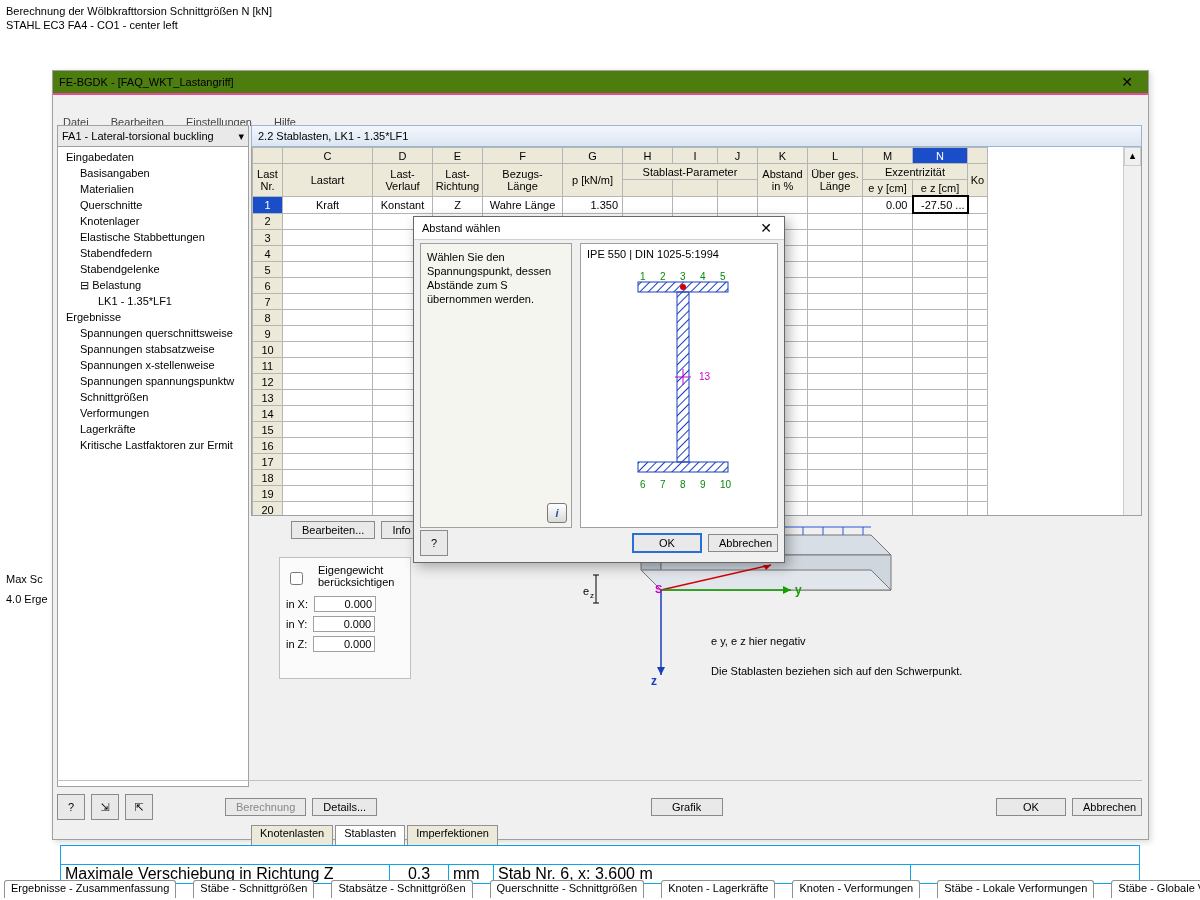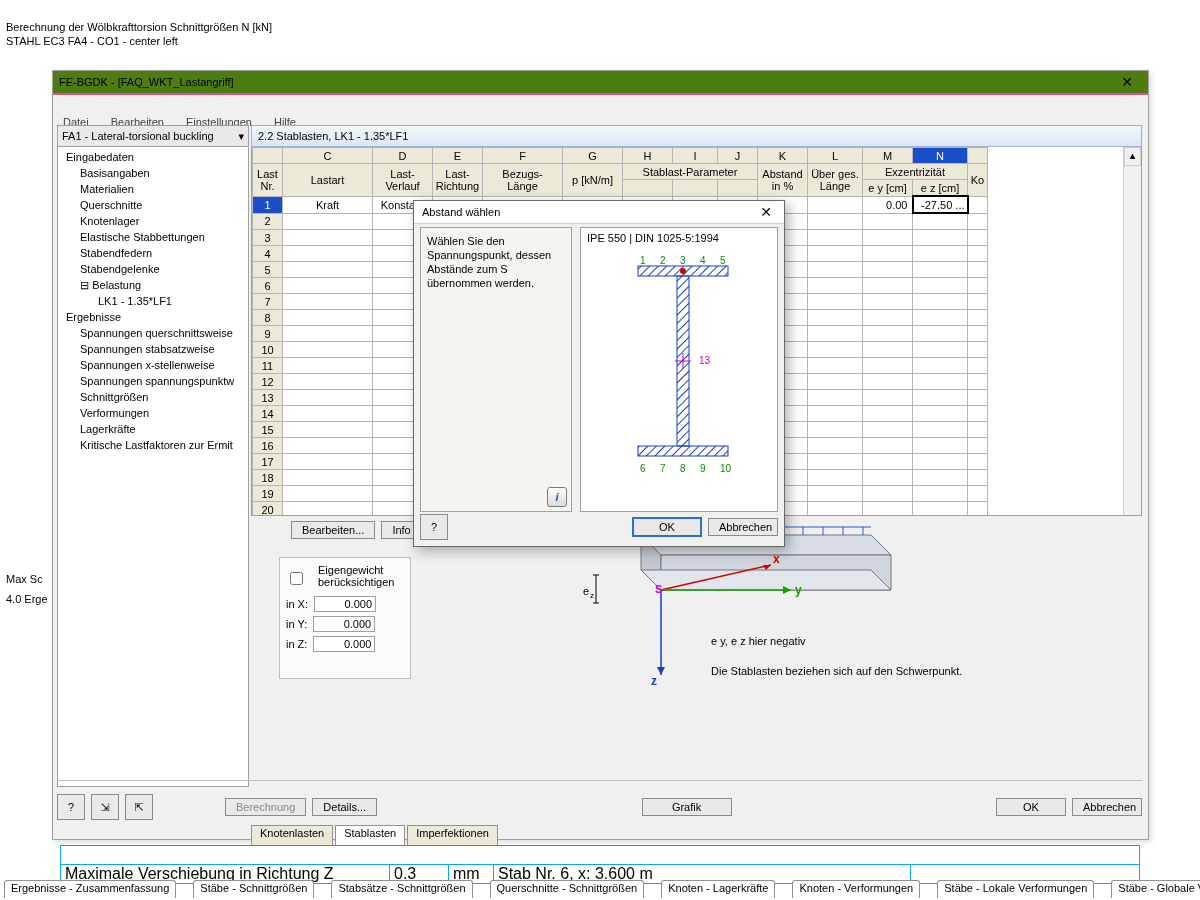--- a/index.html
+++ b/index.html
@@ -1,17 +1,17 @@
 <!DOCTYPE html>
 <html><head>
 <meta charset="utf-8">
 <style>
 html,body{margin:0;padding:0;font-family:"Segoe UI",Tahoma,Arial,sans-serif;font-size:11px;color:#000;background:#fff;overflow:hidden}
 .root{position:relative;width:1200px;height:900px;background:#fff}
-.topbar{padding:20px 6px;line-height:14px;background:#fff}
+.topbar{padding:4px 6px;line-height:14px;background:#fff}
 .hscroll{position:absolute;left:60px;right:60px;top:770px;height:17px;background:#f0f0f0;border:1px solid #cdcdcd;display:flex}
 .hscroll .arrow{width:17px;background:#f0f0f0;border:1px solid #cdcdcd;display:flex;align-items:center;justify-content:center}
 .hscroll .track{flex:1;position:relative}
 .hscroll .thumb{position:absolute;left:0;top:1px;width:30px;bottom:1px;background:#cdcdcd}
 .left-strip{position:absolute;left:6px;top:573px;width:45px}
 .left-strip div{white-space:nowrap;overflow:hidden}
 .sumrow{position:absolute;left:60px;top:845px;right:60px;height:32px}
 .sumrow table{border-collapse:collapse;width:100%}
 .sumrow td{border:1px solid #0ea5e9;height:15px;padding:0 4px;font-size:16px}
 .tabs{position:absolute;left:4px;right:0;bottom:2px;height:18px;display:flex;overflow:hidden}
@@ -49,21 +49,21 @@
 .selfbox .chk input{margin-top:1px}
 .selfbox .row{display:flex;align-items:center;gap:6px;padding:2px 6px}
 .selfbox .row input{width:54px;text-align:right;font-size:11px;padding:1px 3px;border:1px solid #a0a0a0;background:#fff}
 .diagram{position:absolute;left:330px;top:10px;width:430px;height:170px}
 .subtabs{position:absolute;left:0;bottom:0;height:20px;display:flex}
 .subtabs .st{border:1px solid #919191;border-bottom:none;padding:1px 8px;margin-right:2px;background:#ece9d8;font-size:11px}
 .subtabs .st.active{background:#fff}
 .bottombar{position:absolute;left:4px;right:6px;bottom:6px;height:40px;border-top:1px solid #c0c0c0;display:flex;align-items:center;padding:6px 0;gap:6px}
 .iconbtn{width:26px;height:24px;border:1px solid #8a8a8a;background:#e9e9e9;display:flex;align-items:center;justify-content:center}
 .bottombar .spacer{flex:1}
-.dialog{position:absolute;left:413px;top:200px;width:370px;height:345px;background:#f0f0f0;border:1px solid #686868;box-shadow:4px 4px 12px rgba(0,0,0,.3)}
+.dialog{position:absolute;left:413px;top:216px;width:370px;height:345px;background:#f0f0f0;border:1px solid #686868;box-shadow:4px 4px 12px rgba(0,0,0,.3)}
 .dialog .dtitle{height:22px;background:#fff;border-bottom:1px solid #d0d0d0;display:flex;align-items:center;justify-content:space-between;padding:0 8px}
 .dialog .dclose{font-size:14px;padding:0 4px}
 .dialog .dbody{position:absolute;top:26px;left:6px;right:6px;bottom:34px;display:flex;gap:8px}
 .dialog .dleft{width:138px;border:1px solid #a0a0a0;background:#f5f5ef;padding:6px;position:relative;font-size:11px;line-height:14px}
 .dialog .dright{flex:1;border:1px solid #a0a0a0;background:#fff;position:relative}
 .dialog .dright .caption{position:absolute;left:6px;top:4px;font-size:11px}
 .dialog .dbtns{position:absolute;bottom:6px;left:6px;right:6px;display:flex;align-items:center}
 .dialog .dbtns .ok{border:2px solid #2a6fd6}
 .info-icon{position:absolute;right:4px;bottom:4px;width:18px;height:18px;border:1px solid #7a7a7a;border-radius:3px;background:linear-gradient(#fff,#dadada);display:flex;align-items:center;justify-content:center;font-weight:bold;font-style:italic;color:#2050a0}
 .vscroll{width:17px;background:#f0f0f0;border-left:1px solid #cdcdcd;position:absolute;right:0;top:0;bottom:0}
@@ -93,21 +93,21 @@
   </div>
 
   <div class="sumrow">
     <table>
       <tbody>
           <tr>
             <td colspan="5" style="color:#aaa">&nbsp;</td>
           </tr>
       <tr>
         <td style="width:320px">Maximale Verschiebung in Richtung Z</td>
-        <td style="width:50px;text-align:left">0.3</td>
+        <td style="width:50px;text-align:center">0.3</td>
         <td style="width:36px">mm</td>
         <td>Stab Nr. 6,  x: 3.600 m</td>
         <td style="width:220px"></td>
       </tr>
     </tbody>
       </table>
   </div>
 
   <div class="tabs" id="bottom-tabs">
       <div class="tab">Ergebnisse - Zusammenfassung</div>
@@ -629,21 +629,21 @@
       </div>
 
       <div class="bottombar">
         <div class="iconbtn">?</div>
         <div class="iconbtn">⇲</div>
         <div class="iconbtn">⇱</div>
         <div style="width:60px"></div>
         <button class="btn disabled">Berechnung</button>
         <button class="btn">Details...</button>
         <div class="spacer"></div>
-        <button class="btn" style="width:90px">Grafik</button>
+        <button class="btn" style="width:72px">Grafik</button>
         <div class="spacer"></div>
         <button class="btn" style="width:70px">OK</button>
         <button class="btn" style="width:70px">Abbrechen</button>
       </div>
     </div>
   </div>
 
   <div class="dialog">
     <div class="dtitle">
       <span>Abstand wählen</span>

